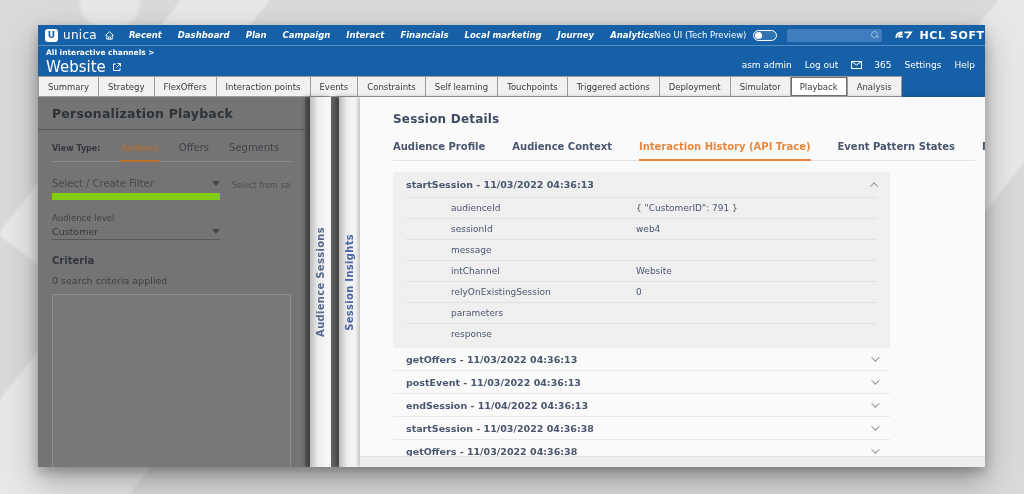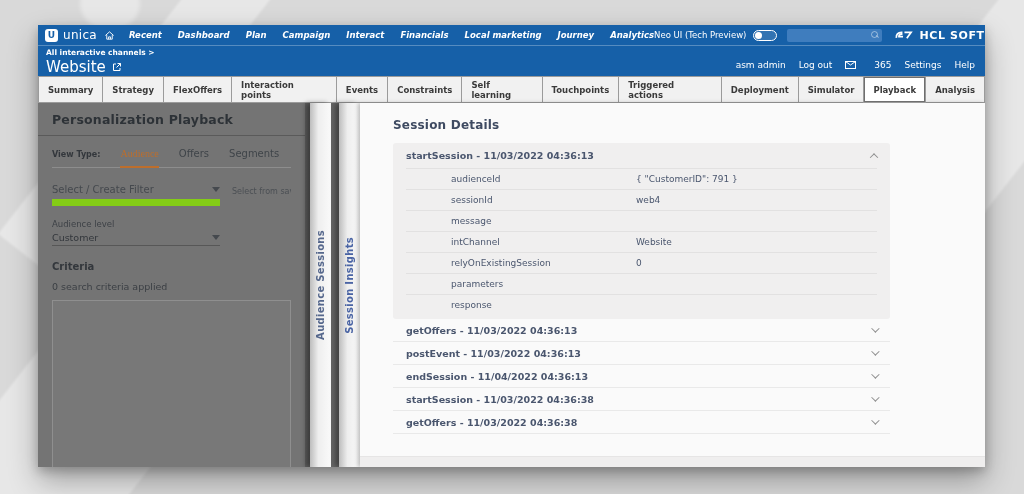--- a/index.html
+++ b/index.html
@@ -34,24 +34,24 @@
   .mag::before { content:""; position:absolute; left:0; top:0; width:5px; height:5px; border:1px solid rgba(255,255,255,.45); border-radius:50%; }
   .mag::after { content:""; position:absolute; left:5px; top:5px; width:3px; height:1px; background:rgba(255,255,255,.45); transform:rotate(45deg); }
   .hcl-text { font-size:11px; font-weight:bold; letter-spacing:.6px; margin-left:6px; }
 
   
   .bar2 { height:30px; background:#1660a8; color:#fff; display:flex; padding:2px 10px 0 8px; flex:0 0 auto; }
   .bc { font-size:7.5px; font-weight:bold; }
   .title-row { display:flex; align-items:center; gap:6px; margin-top:1px; }
   .page-title { font-size:15px; }
   .bar2-right { margin-left:auto; display:flex; gap:13px; align-items:center; font-size:9px; padding-top:6px; }
-  .mail-group { display:flex; align-items:center; gap:18px; }
-
-  
-  .tabrow { height:27px; background:#1660a8; display:flex; flex:0 0 auto;font-weight:bold; }
+  .mail-group { display:flex; align-items:center; gap:12px; }
+
+  
+  .tabrow { height:21px; background:#1660a8; display:flex; flex:0 0 auto; }
   .ctab { background:#f1f1f1; border:1px solid #9b9b9b; margin-left:-1px; display:flex; align-items:center;
           padding:0 9px; font-size:8.5px; color:#3a3a3a; cursor:default; }
   .ctab:first-child { margin-left:0; }
   .ctab.active { background:#fff; box-shadow:inset 0 0 0 1px #6f6f6f; z-index:1; }
 
   
   .content { flex:1; display:flex; min-height:0; background:#6f6f6f; position:relative; }
 
   
   .left-panel { width:267px; flex:0 0 auto; background:#747474; color:#3a3e44; overflow:hidden; }
@@ -237,20 +237,28 @@
           <span class="vtext t1">Audience Sessions</span>
         </div>
         <div class="vstrip">
           <span class="vtext t2">Session Insights</span>
         </div>
       </div>
 
       <div class="session-panel">
         <div class="sd-inner">
           <div class="sd-title">Session Details</div>
+          <div class="sd-tabs">
+            <span class="sd-tab">Audience Profile</span>
+            <span class="sd-tab">Audience Context</span>
+            <span class="sd-tab active">Interaction History (API Trace)</span>
+            <span class="sd-tab">Event Pattern States</span>
+            <span class="sd-tab">Presented Offers</span>
+
+          </div>
 
           <div class="accordion">
             <div class="acc-card">
               <div class="acc-header">
                 <span>startSession - 11/03/2022 04:36:13</span>
                 <span class="chev up"></span>
               </div>
               <div class="acc-row">
                 <span class="acc-label">audienceId</span>
                 <span class="acc-value">{ "CustomerID": 791 }</span>

